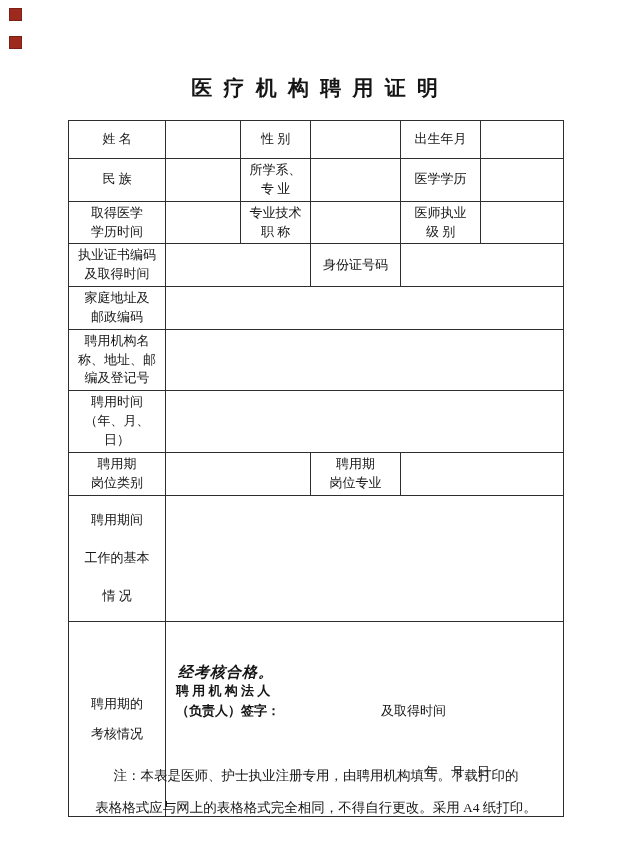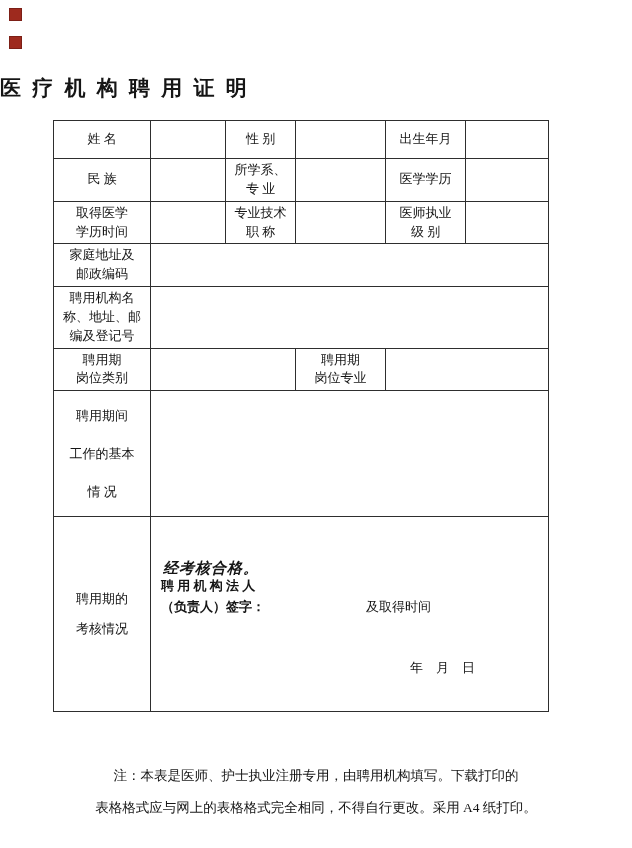--- a/index.html
+++ b/index.html
@@ -13,26 +13,26 @@
   }
   .page { position:absolute; inset:0; background:#ffffff; }
 
   
   .red-mark { position:absolute; left:9px; width:13px; height:13px; background:#9e2a1e; border:1px solid #7c1f16; }
   .mark1 { top:8px; }
   .mark2 { top:36px; }
 
   .title {
     position:absolute; top:74px; left:0; width:100%;
-    font-size:21px; font-weight:bold;
+    text-align:center; font-size:21px; font-weight:bold;
     letter-spacing:3px; white-space:pre;
   }
 
   table.form-table {
-    position:absolute; top:120px; left:53px;
+    position:absolute; top:120px; left:68px;
     width:495px; border-collapse:collapse; table-layout:fixed;
   }
   .form-table td {
     border:1px solid #2e2e2e;
     font-size:13px;
     text-align:center; vertical-align:middle;
     white-space:pre-line; line-height:1.45;
     padding:2px 3px;
     overflow:hidden;
   }
@@ -115,34 +115,46 @@
 学历时间</td>
       <td></td>
       <td>专业技术
 职  称</td>
       <td></td>
       <td>医师执业
 级  别</td>
       <td></td>
     </tr>
 
+    <tr class="r38">
+      <td>执业证书编码
+及取得时间</td>
+      <td colspan="2"></td>
+      <td>身份证号码</td>
+      <td colspan="2"></td>
+    </tr>
 
     <tr class="r38">
       <td>家庭地址及
 邮政编码</td>
       <td colspan="5"></td>
     </tr>
 
     <tr class="r48">
       <td>聘用机构名
 称、地址、邮
 编及登记号</td>
       <td colspan="5"></td>
     </tr>
 
+    <tr class="r38">
+      <td>聘用时间
+（年、月、日）</td>
+      <td colspan="5"></td>
+    </tr>
 
     <tr class="r38">
       <td>聘用期
 岗位类别</td>
       <td colspan="2"></td>
       <td>聘用期
 岗位专业</td>
       <td colspan="2"></td>
     </tr>
 

